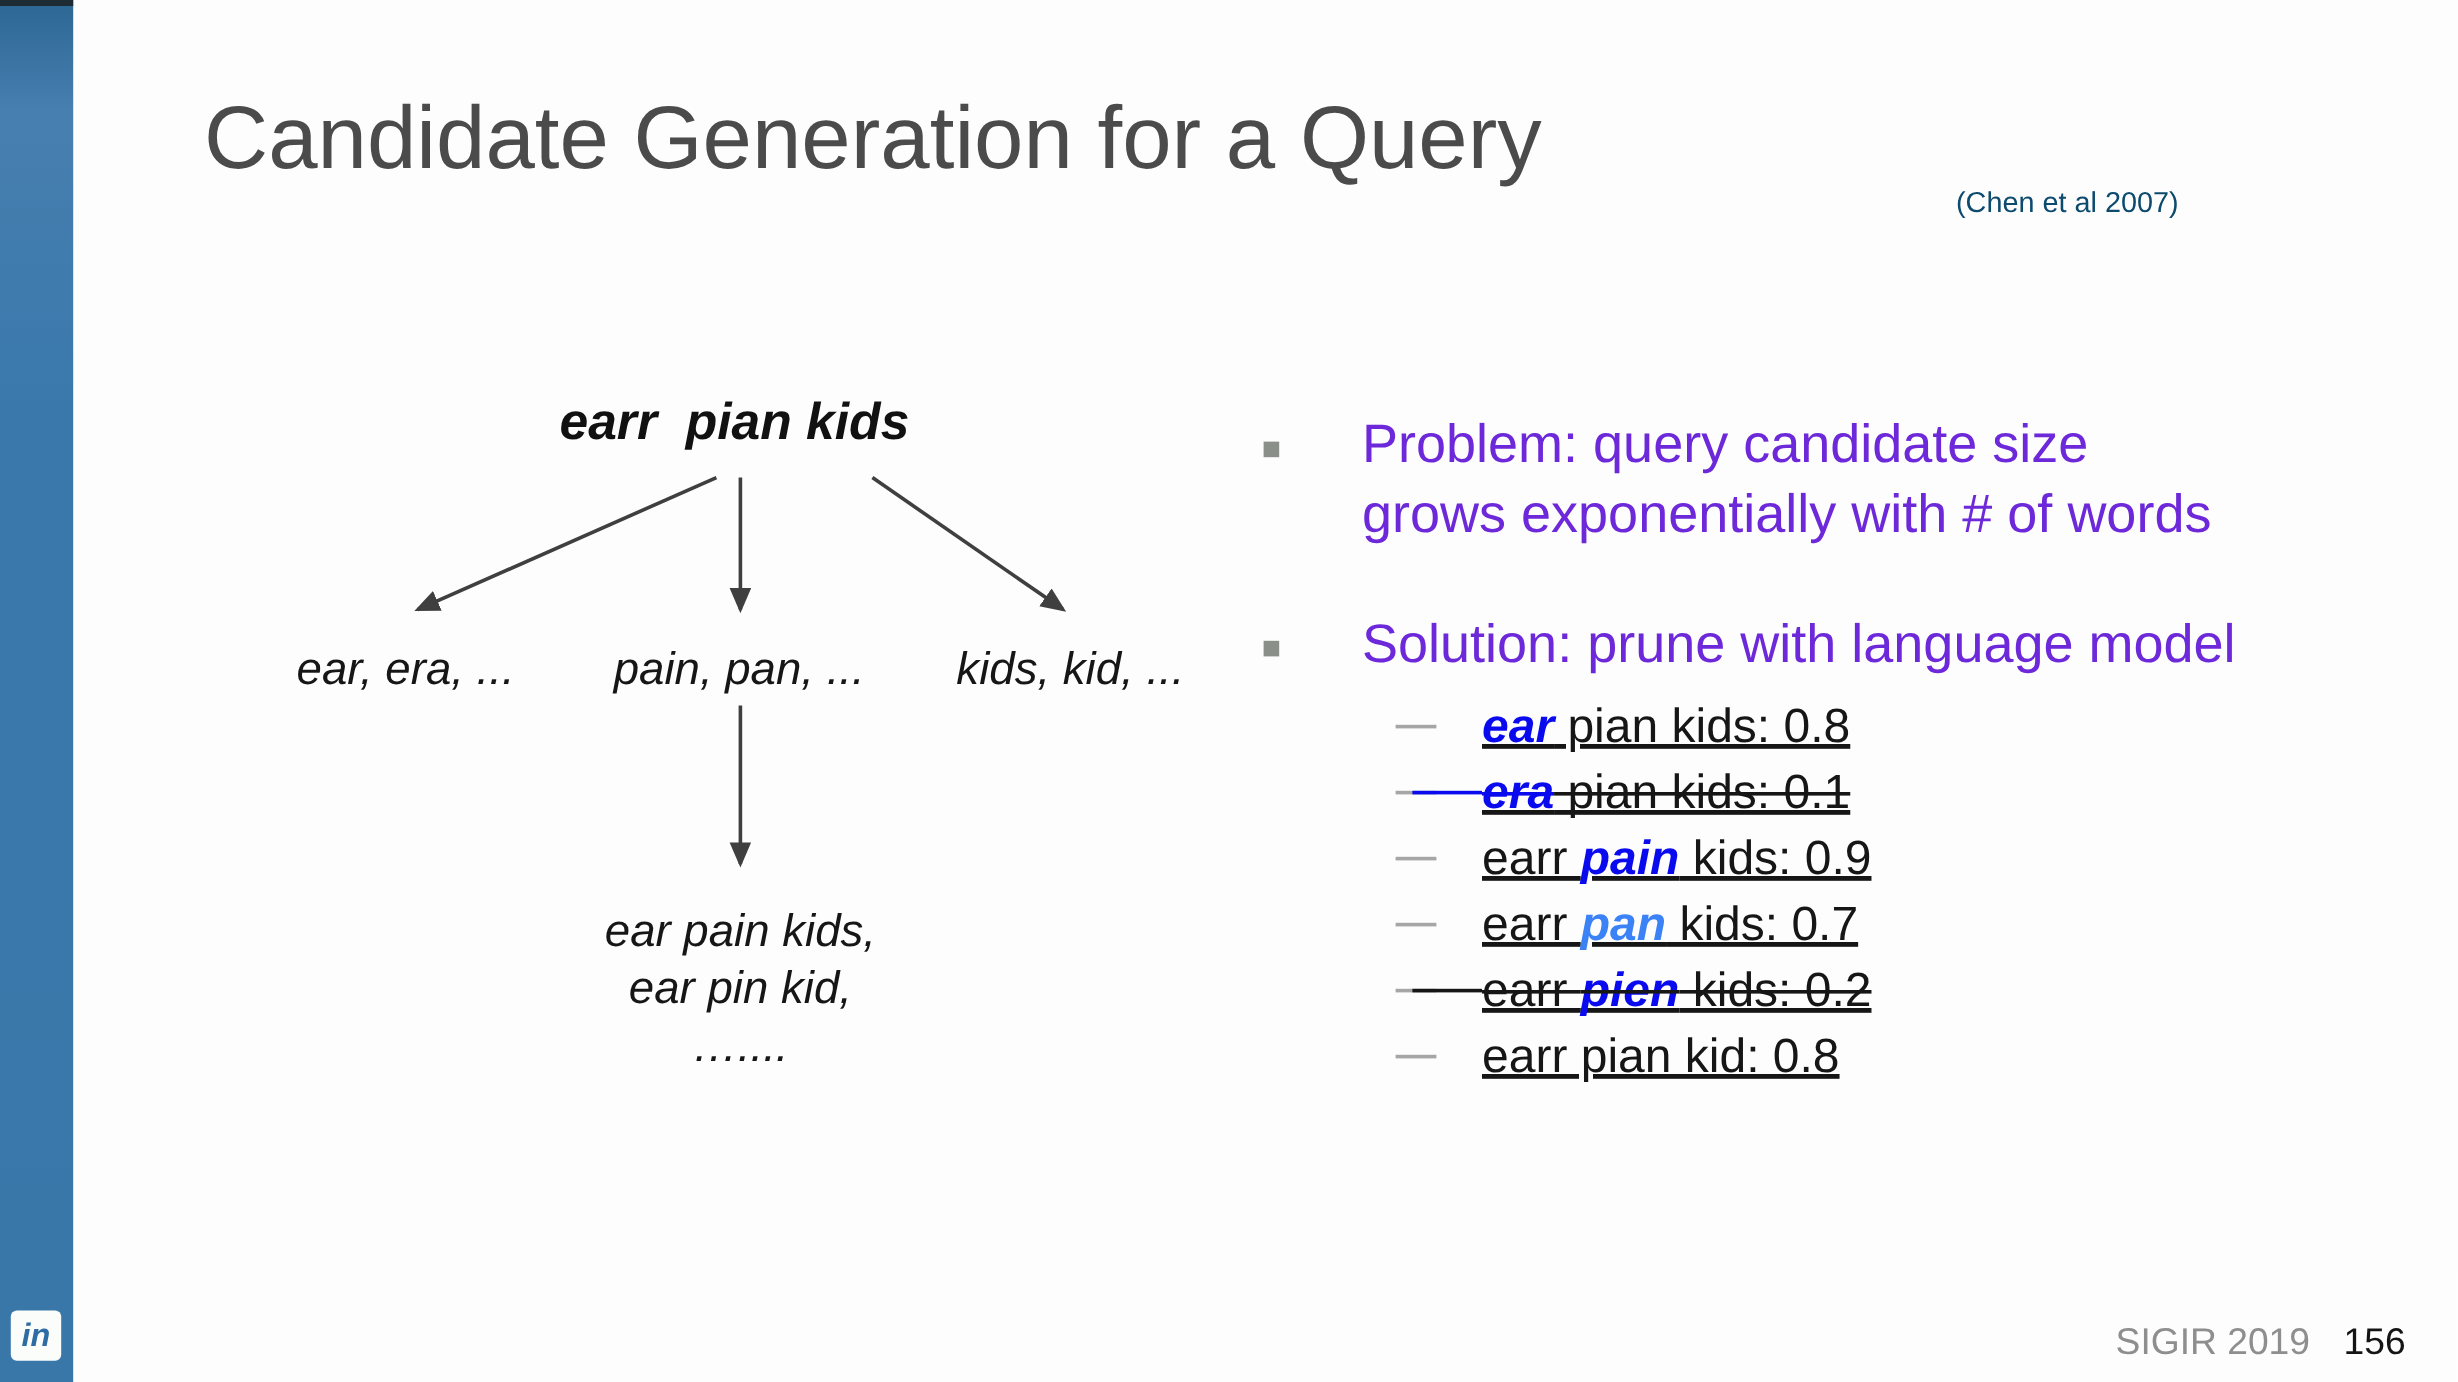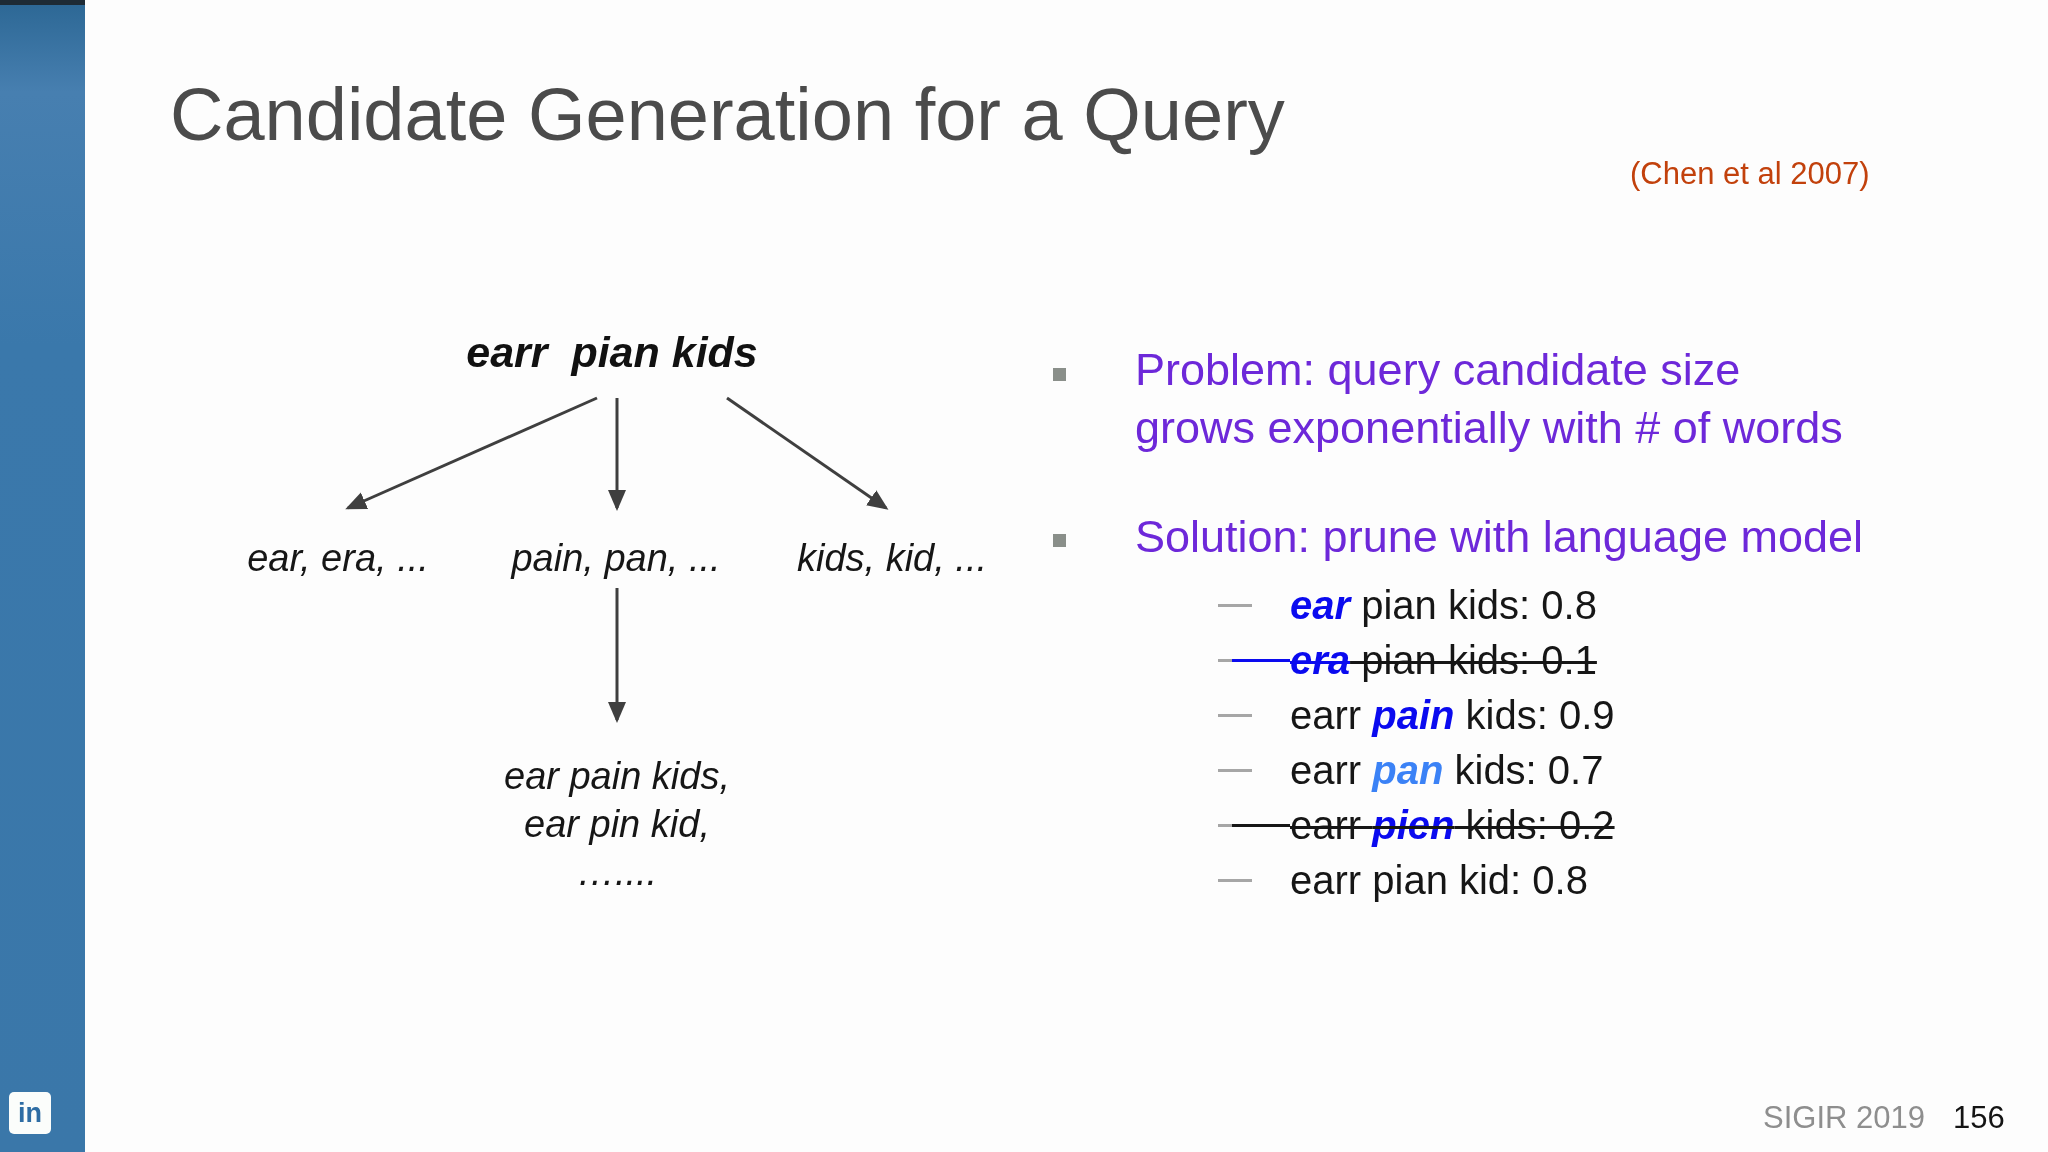--- a/index.html
+++ b/index.html
@@ -10,22 +10,23 @@
     background: #fdfdfd;
     font-family: "Liberation Sans", sans-serif;
     overflow: hidden;
     color: #1b1b1b;
   }
 
   
   .side-bar {
     position: absolute;
     left: 0; top: 0;
-    width: 85px; height: 1152px;
+    width: 61px; height: 1152px;
     background: linear-gradient(180deg, #2c6794 0%, #477fb0 8%, #3a78ab 30%, #3a77a9 100%);
+    font-style: italic;
   }
   .side-bar::before {
     content: "";
     position: absolute;
     left: 0; top: 0;
     width: 100%; height: 5px;
     background: #1e2b35;
   }
   .li-badge {
     position: absolute;
@@ -43,22 +44,22 @@
     position: absolute;
     left: 170px; top: 76px;
     font-size: 74px;
     line-height: 1.05;
     color: #4b4b4b;
     white-space: nowrap;
   }
   .citation {
     position: absolute;
     left: 1630px; top: 156px;
-    font-size: 31px;
-    color: #c2410c;
+    font-size: 24px;
+    color: #0c4a6e;
     white-space: nowrap;
   }
 
   
   .tree-root {
     position: absolute;
     left: 612px; top: 328px;
     transform: translateX(-50%);
     font-size: 43px;
     font-weight: bold;
@@ -106,26 +107,27 @@
     line-height: 58px;
     color: #6d28d9;
     white-space: nowrap;
   }
   .bt-1 { top: 341px; }
   .bt-2 { top: 508px; }
 
   
   .cand-row {
     position: absolute;
-    left: 1218px;
+    left: 1163px;
     height: 55px;
     font-size: 40px;
     line-height: 55px;
     white-space: pre;
     color: #161616;
+    text-decoration: underline;
   }
   .dash {
     display: inline-block;
     width: 72px; height: 55px;
     position: relative;
     vertical-align: top;
   }
   .dash::after {
     content: "";
     position: absolute;

